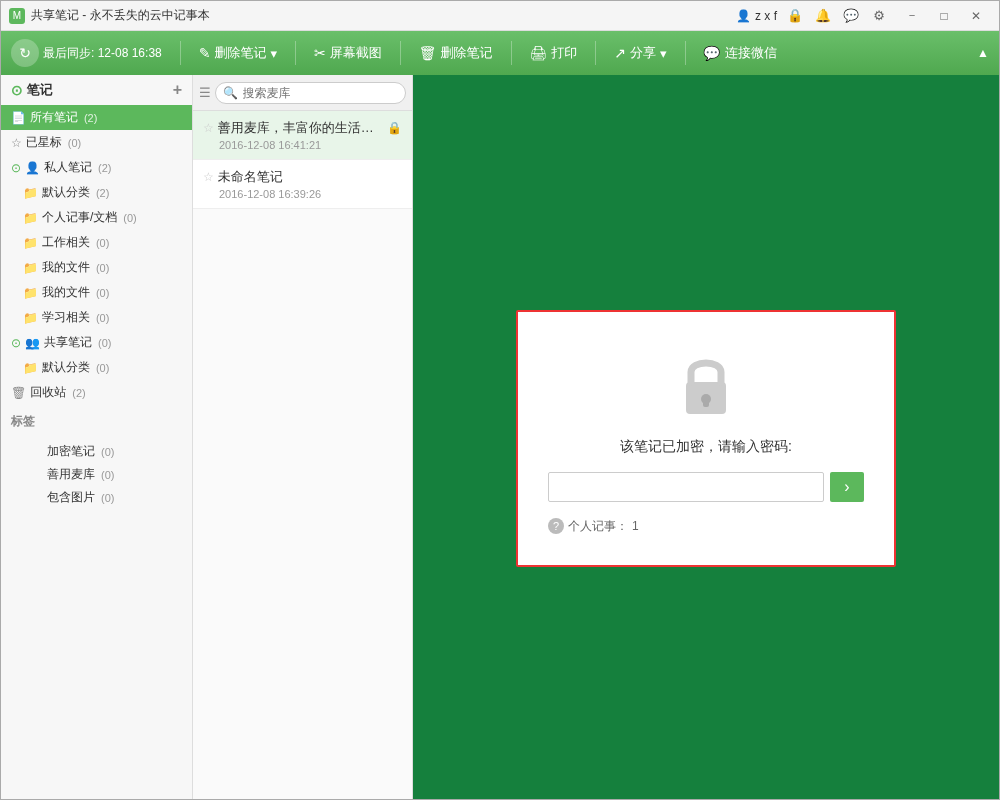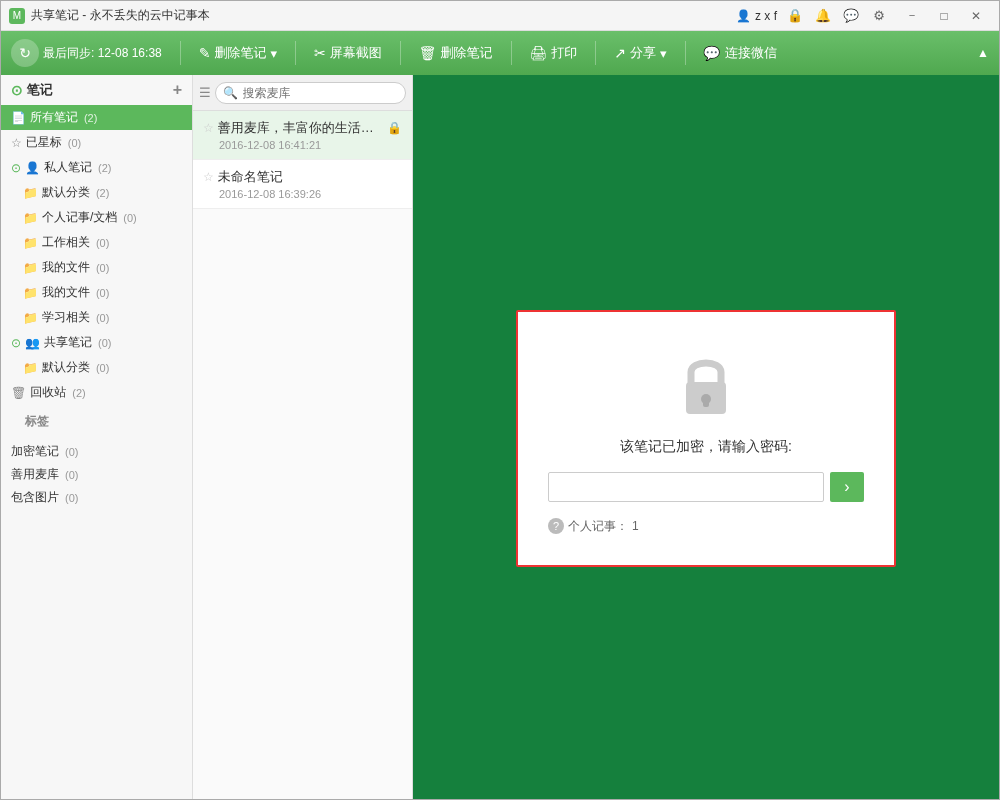--- a/index.html
+++ b/index.html
@@ -143,33 +143,34 @@
       cursor: pointer;
       gap: 4px;
     }
     .sidebar-item.active { background: #5cb85c; color: white; }
     .sidebar-item.active .item-count { color: rgba(255,255,255,0.8); }
     .sidebar-item .item-icon { font-size: 12px; color: #888; }
     .sidebar-item.active .item-icon { color: white; }
     .item-count { color: #999; font-size: 11px; margin-left: 2px; }
     .sidebar-item.sub { padding-left: 22px; }
     .section-label {
-      padding: 8px 24px 2px;
+      padding: 8px 10px 2px;
       font-size: 12px;
       color: #888;
       font-weight: bold;
     }
     .sidebar-filter-item {
       display: flex;
       align-items: center;
       padding: 3px 10px;
       font-size: 12px;
       color: #333;
       cursor: pointer;
       gap: 4px;
+      margin-left: 36px;
     }
 
     
     .note-list-panel {
       width: 220px;
       background: #fafafa;
       border-right: 1px solid #ddd;
       flex-shrink: 0;
       display: flex;
       flex-direction: column;

